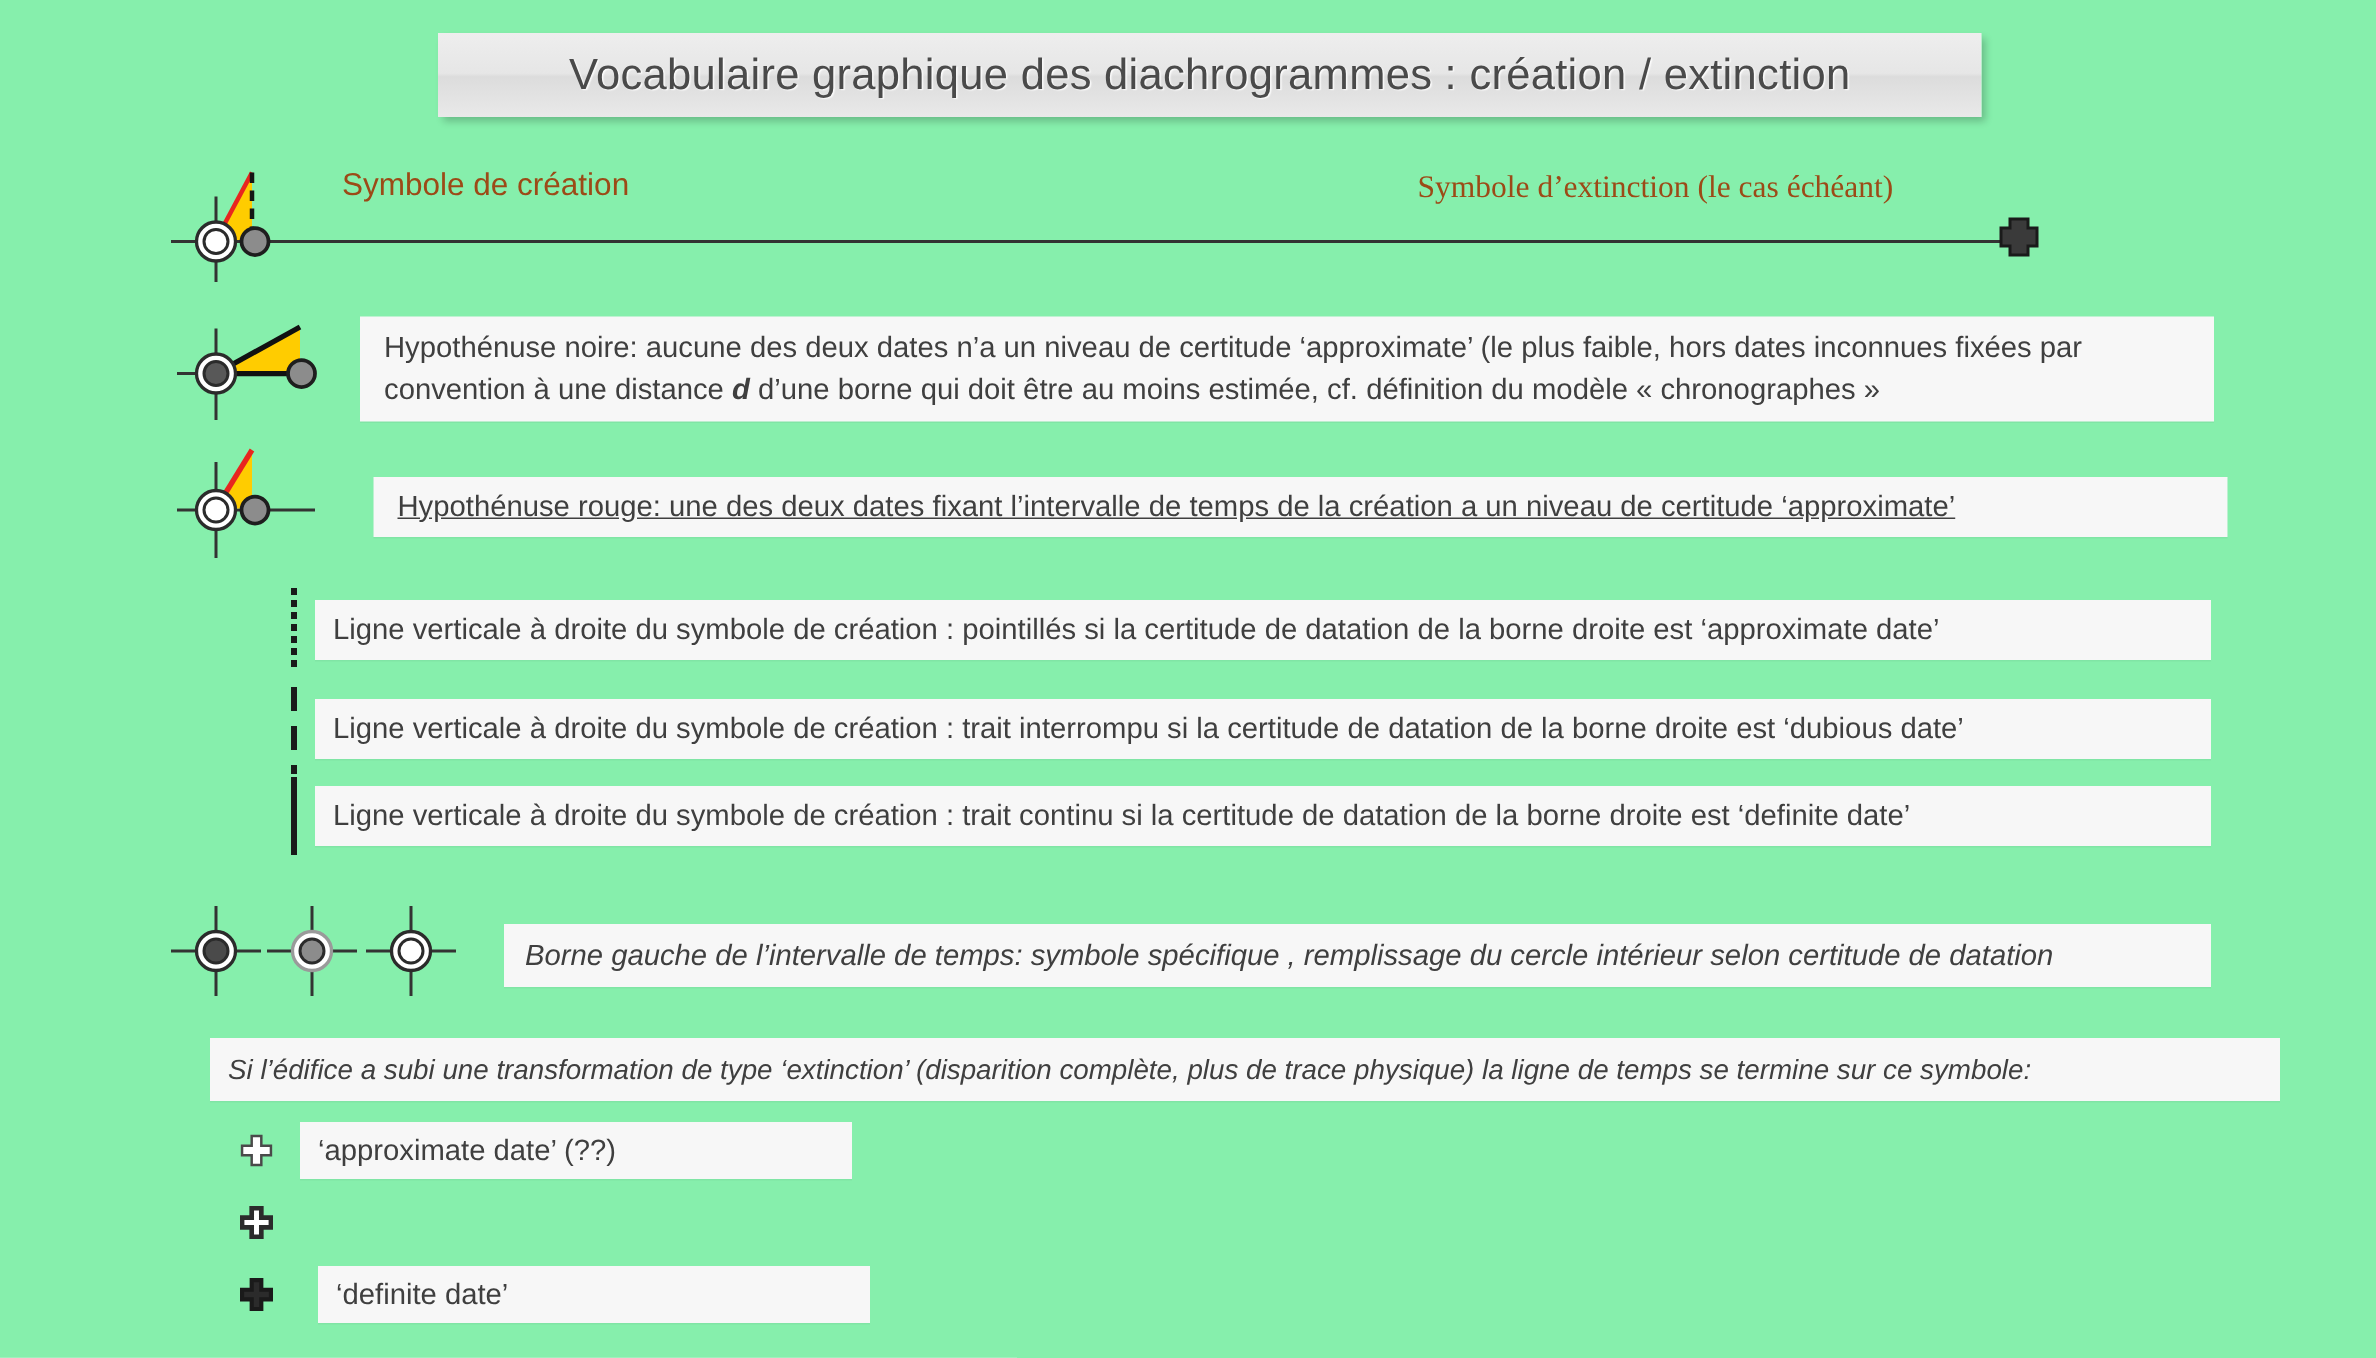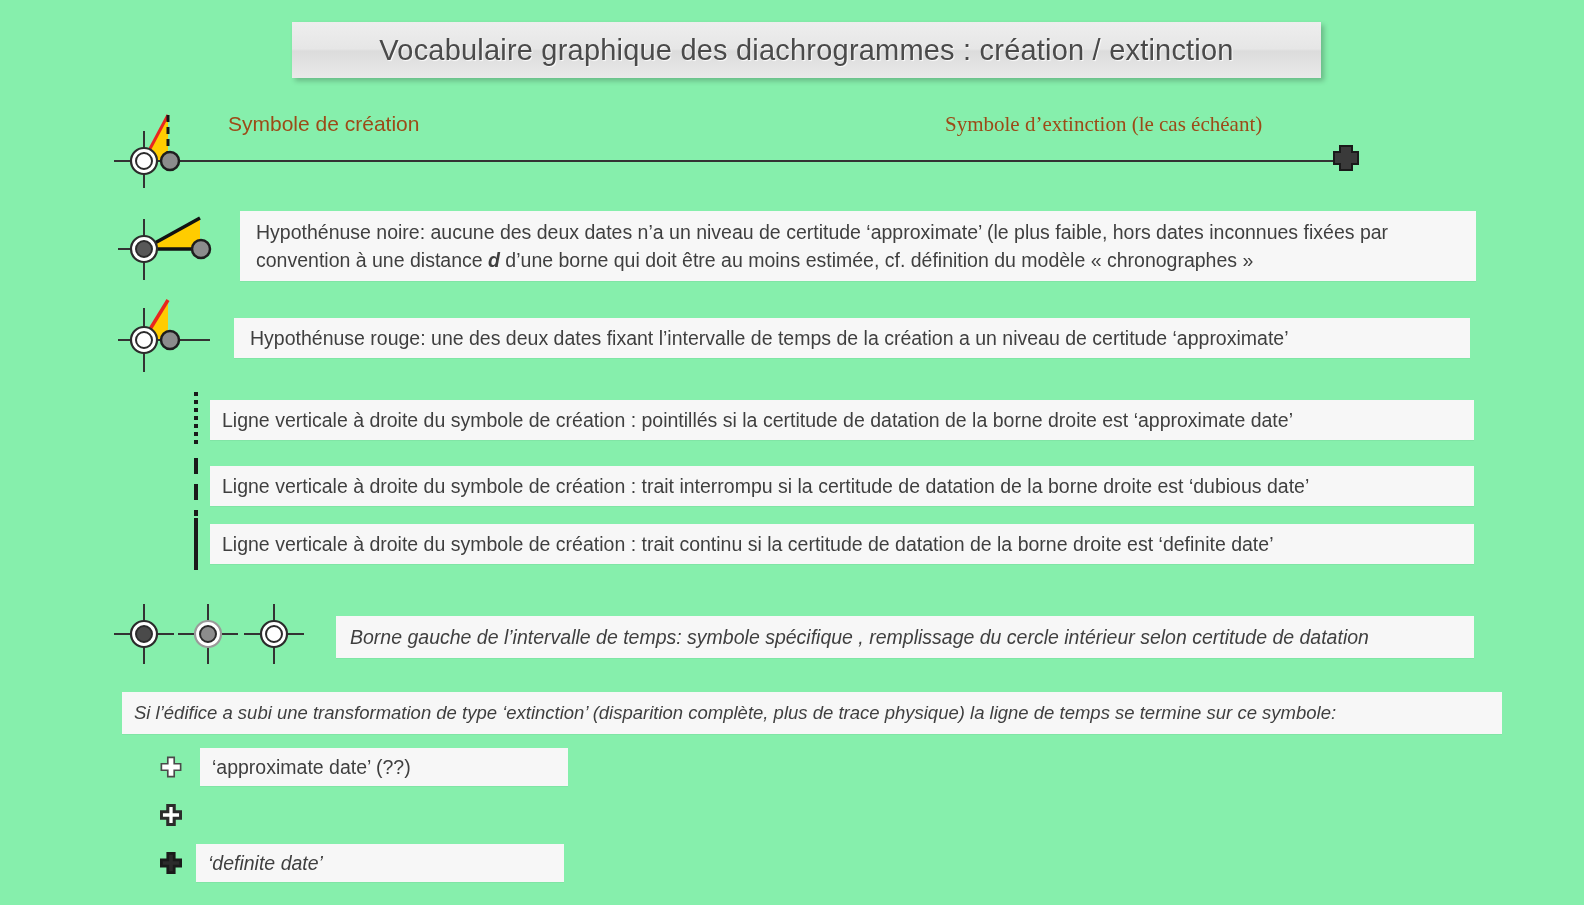--- a/index.html
+++ b/index.html
@@ -165,21 +165,21 @@
 
   <svg class="sym" style="left:112px; top:292px;" width="120" height="86">
     <line x1="6" y1="48" x2="98" y2="48" stroke="#333" stroke-width="2"></line>
     <line x1="32" y1="16" x2="32" y2="80" stroke="#333" stroke-width="2"></line>
     <polygon points="32,47 56,8 56,47" fill="#ffcc00"></polygon>
     <line x1="32" y1="47" x2="56" y2="8" stroke="#e8251f" stroke-width="3.5"></line>
     <circle cx="32" cy="48" r="13" fill="#ffffff" stroke="#2b2b2b" stroke-width="2.2"></circle>
     <circle cx="32" cy="48" r="8" fill="#ffffff" stroke="#2b2b2b" stroke-width="2"></circle>
     <circle cx="58" cy="48" r="9" fill="#8c8c8c" stroke="#1e1e1e" stroke-width="2.5"></circle>
   </svg>
-  <div class="panel" style="left:234px; top:318px; width:1236px; height:40px; padding:0 16px;">
+  <div class="panel" style="left:249px; top:318px; width:1236px; height:40px; padding:0 16px;text-decoration:underline;">
     <div class="ptext">Hypothénuse rouge: une des deux dates fixant l’intervalle de temps de la création a un niveau de certitude ‘approximate’</div>
   </div>
 
   <div class="vline dotted" style="left:194px; top:392px; height:56px;"></div>
   <div class="panel" style="left:210px; top:400px; width:1264px; height:40px; padding:0 12px;">
     <div class="ptext">Ligne verticale à droite du symbole de création  : pointillés si la certitude de datation de la borne droite est ‘approximate date’</div>
   </div>
 
   <div class="vline dashed" style="left:194px; top:458px; height:58px;"></div>
   <div class="panel" style="left:210px; top:466px; width:1264px; height:40px; padding:0 12px;">
@@ -208,21 +208,21 @@
       <line x1="132" y1="36" x2="192" y2="36" stroke="#333" stroke-width="2"></line>
       <line x1="162" y1="6" x2="162" y2="66" stroke="#333" stroke-width="2"></line>
       <circle cx="162" cy="36" r="13" fill="#ffffff" stroke="#2b2b2b" stroke-width="2.2"></circle>
       <circle cx="162" cy="36" r="8" fill="#ffffff" stroke="#2b2b2b" stroke-width="2"></circle>
     </g>
   </svg>
   <div class="panel" style="left:336px; top:616px; width:1138px; height:42px; padding:0 14px;font-style:italic;">
     <div class="ptext">Borne gauche de l’intervalle de temps: symbole spécifique , remplissage du cercle intérieur selon certitude de datation</div>
   </div>
 
-  <div class="panel panel-italic" style="left:122px; top:692px; width:1380px; height:42px; padding:0 12px;text-align:right;">
+  <div class="panel panel-italic" style="left:140px; top:692px; width:1380px; height:42px; padding:0 12px;text-align:right;">
     <div class="ptext">Si l’édifice a subi une transformation de type ‘extinction’ (disparition complète, plus de trace physique) la ligne de temps se termine sur ce symbole:</div>
   </div>
 
   <div class="cross-cell" style="left:156px; top:752px;">
     <svg width="22" height="22" viewBox="0 0 24 24">
       <path d="M8.5 1.5 h7 v7 h7 v7 h-7 v7 h-7 v-7 h-7 v-7 h7 z" fill="#ffffff" stroke="#4a4a4a" stroke-width="1.8"></path>
     </svg>
   </div>
   <div class="panel" style="left:200px; top:748px; width:368px; height:38px; padding:0 12px;">
     <div class="ptext">‘approximate date’ (??)</div>
@@ -232,17 +232,17 @@
     <svg width="22" height="22" viewBox="0 0 24 24">
       <path d="M8.5 1.5 h7 v7 h7 v7 h-7 v7 h-7 v-7 h-7 v-7 h7 z" fill="#ffffff" stroke="#2b2b2b" stroke-width="3.4"></path>
     </svg>
   </div>
 
   <div class="cross-cell" style="left:156px; top:848px;">
     <svg width="22" height="22" viewBox="0 0 24 24">
       <path d="M8.5 1.5 h7 v7 h7 v7 h-7 v7 h-7 v-7 h-7 v-7 h7 z" fill="#2b2b2b" stroke="#1a1a1a" stroke-width="3"></path>
     </svg>
   </div>
-  <div class="panel" style="left:196px; top:844px; width:368px; height:38px; padding:0 12px;font-style:italic;">
+  <div class="panel" style="left:212px; top:844px; width:368px; height:38px; padding:0 12px;">
     <div class="ptext">‘definite date’</div>
   </div>
 
 </div>
 
 </body></html>

